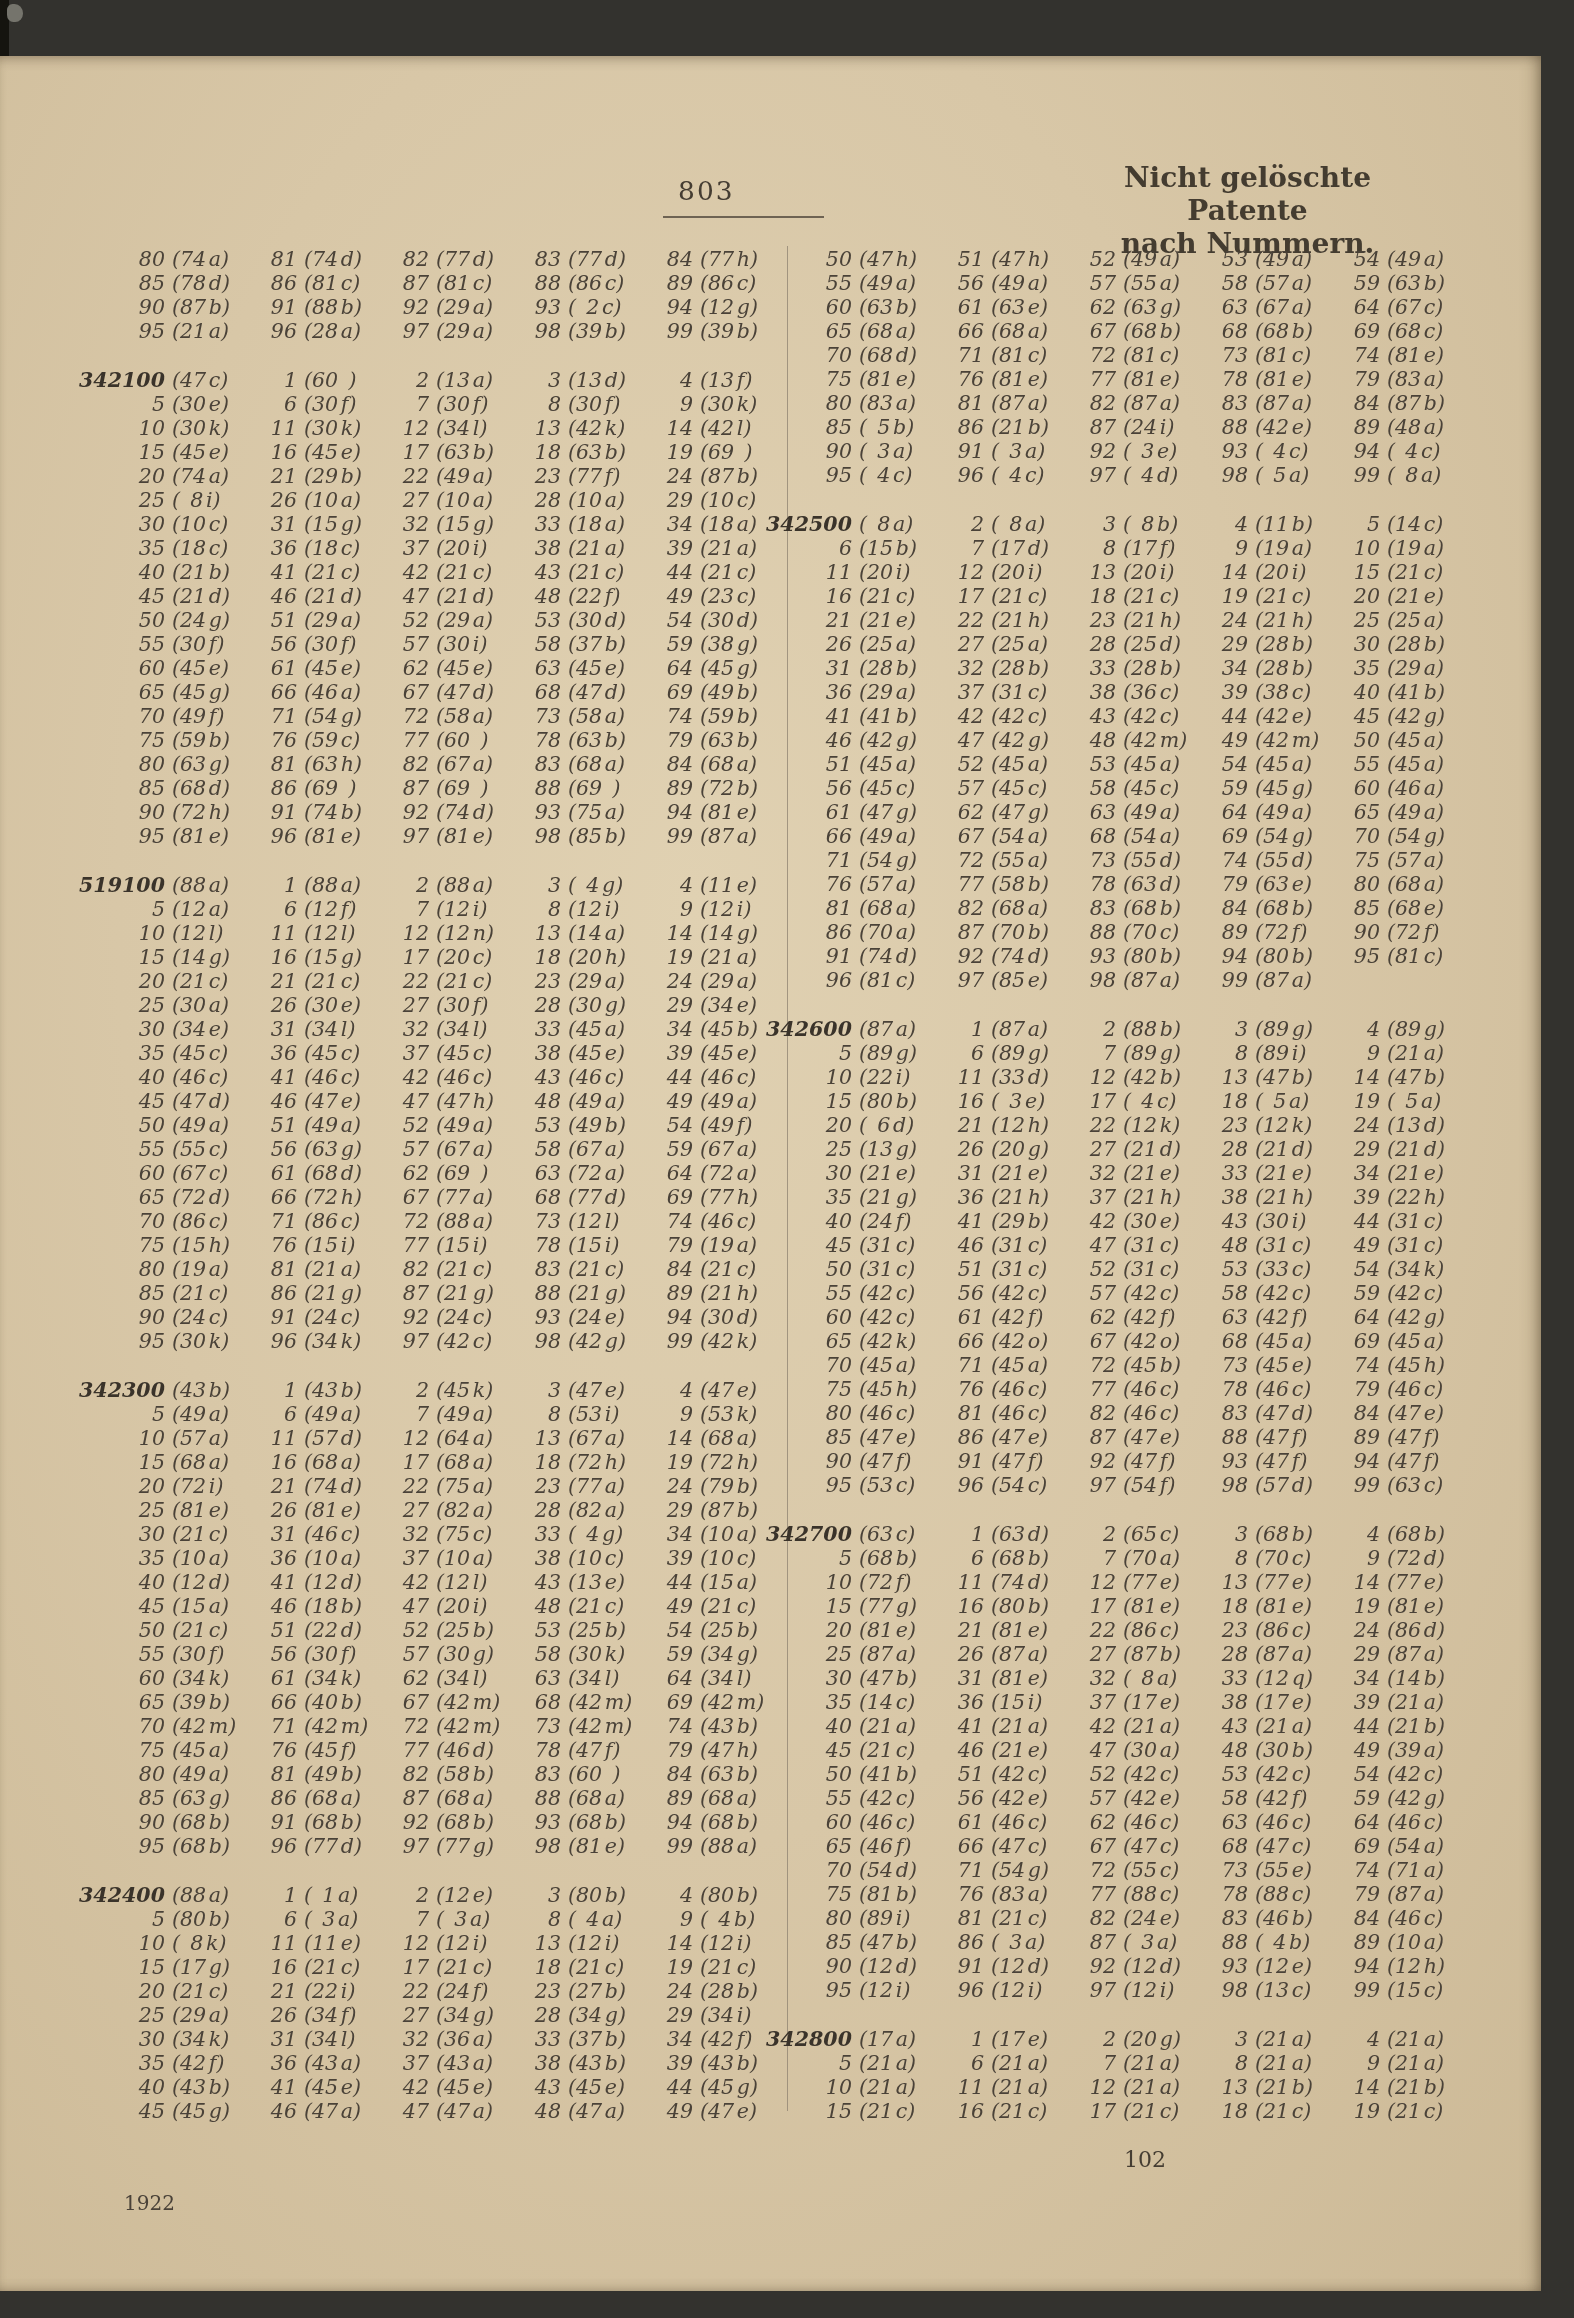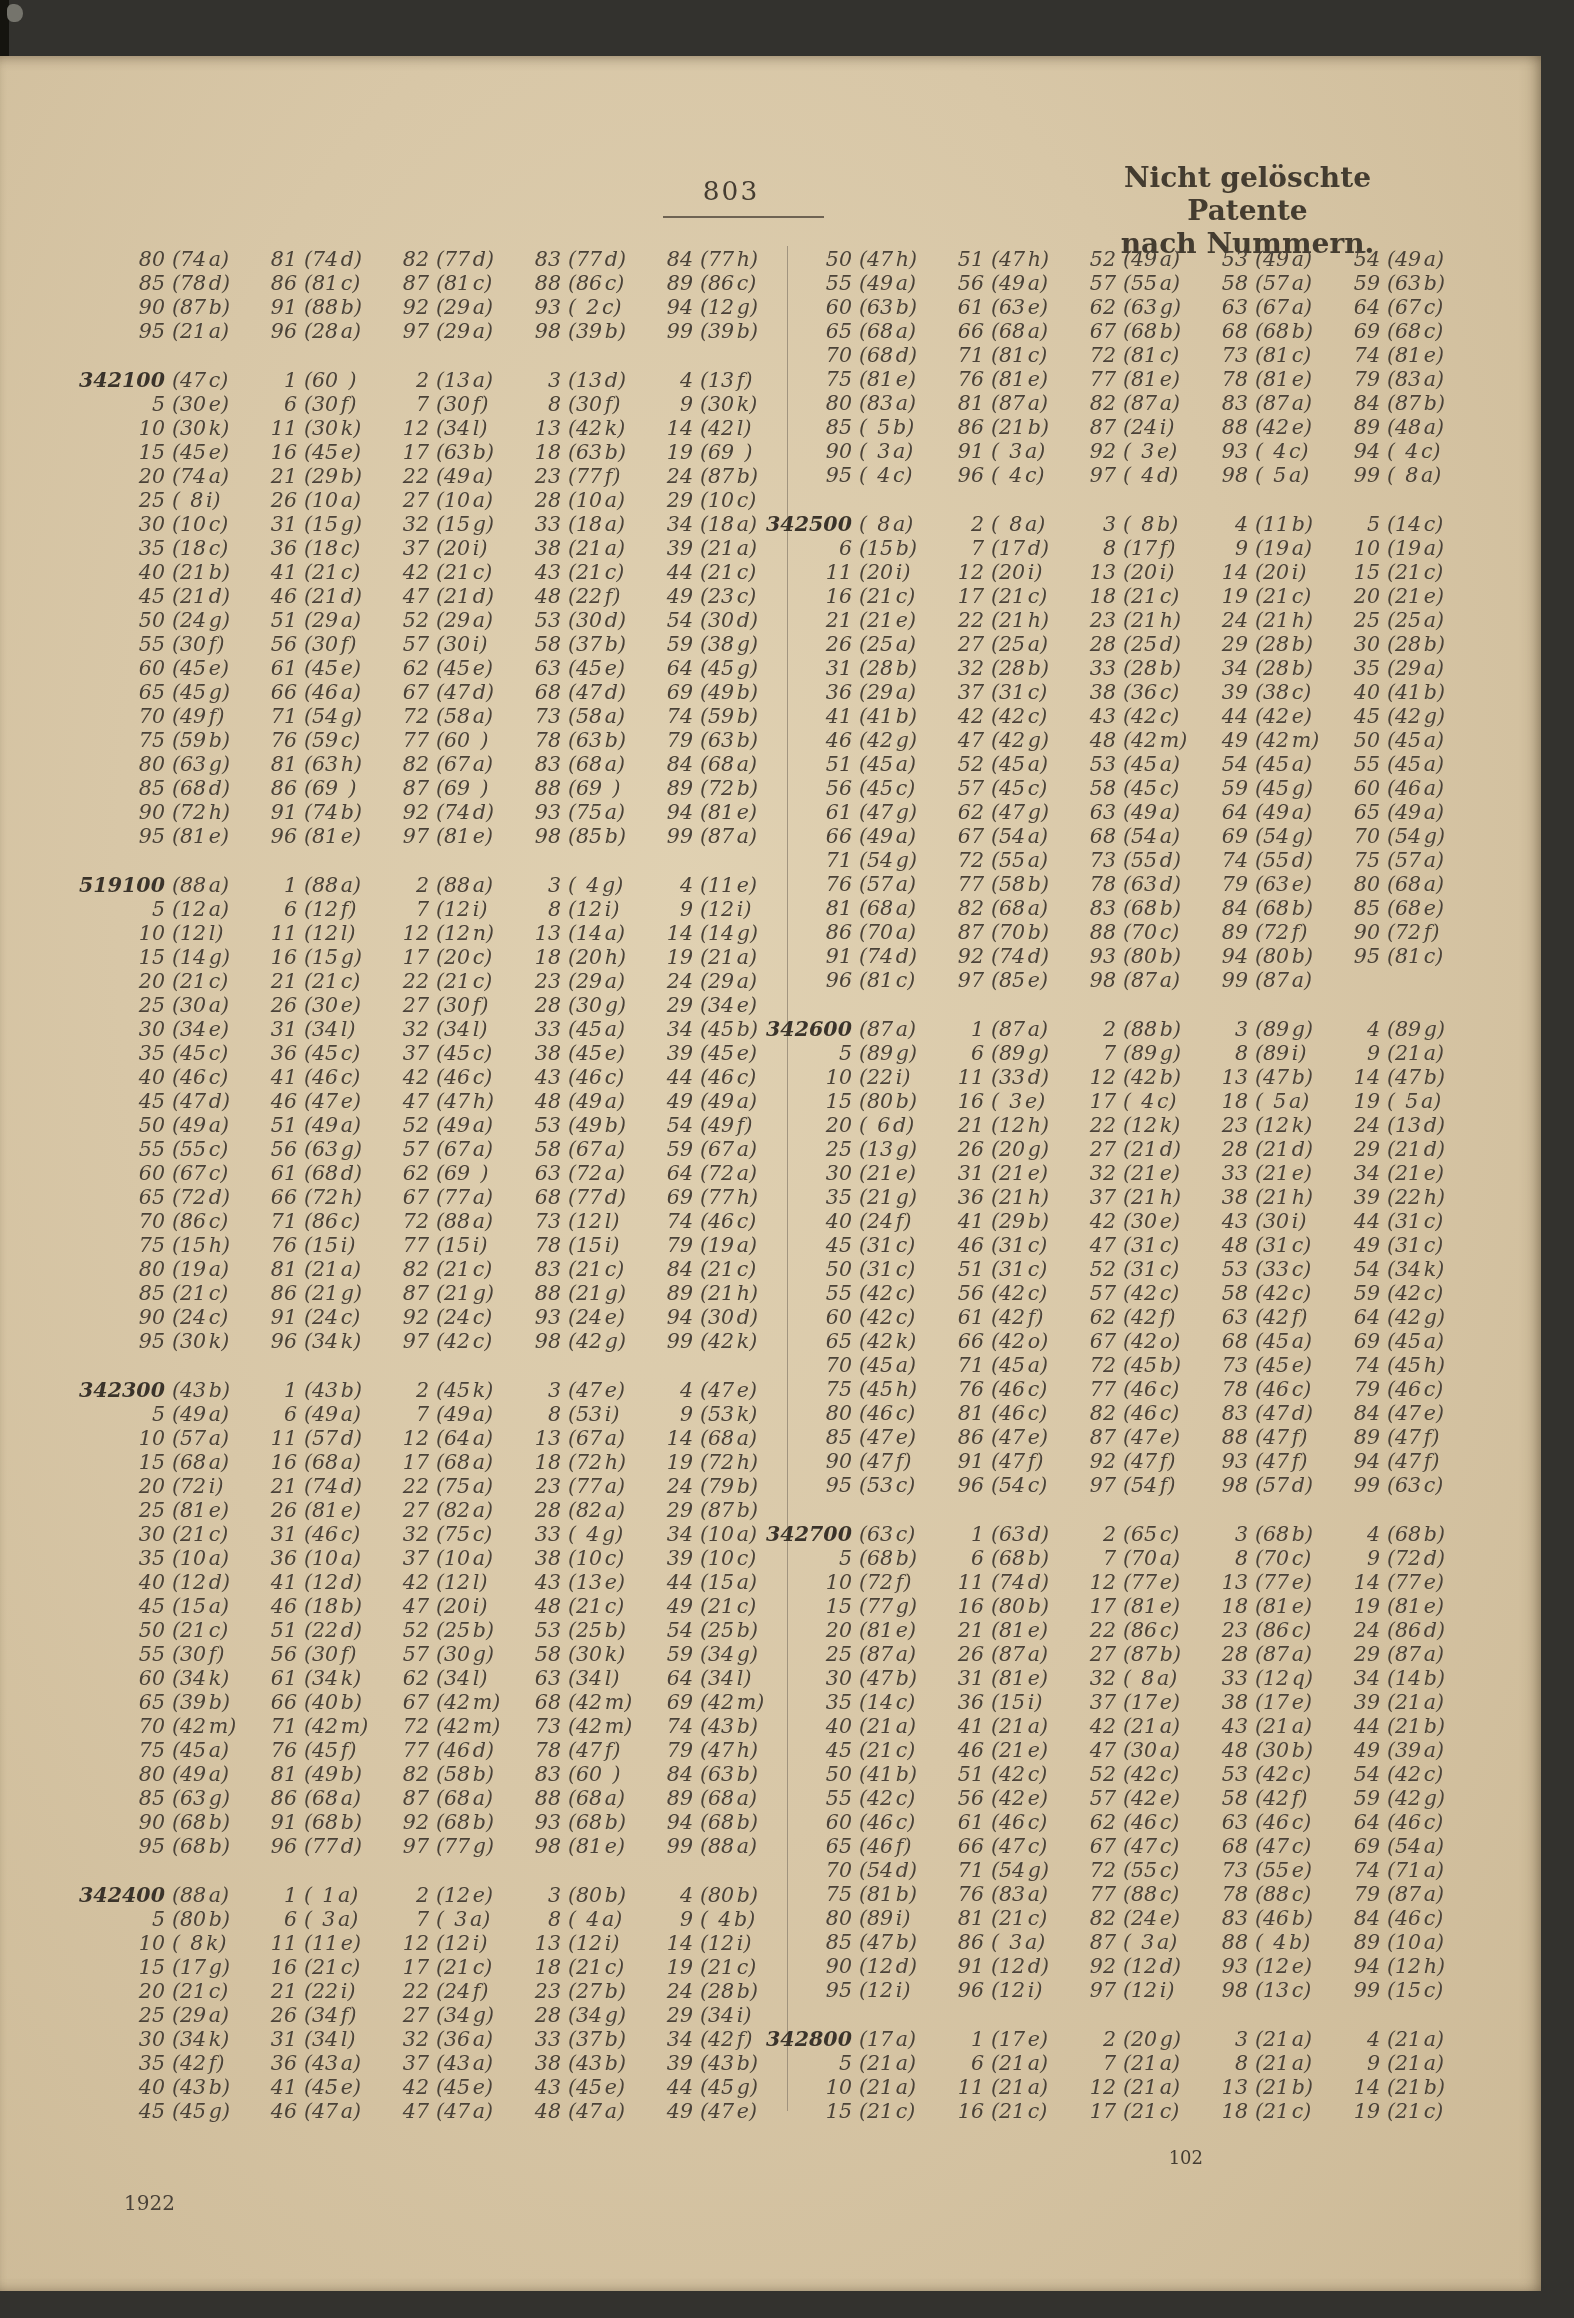--- a/index.html
+++ b/index.html
@@ -15,41 +15,41 @@
   .paper{
     position:absolute;left:0;top:56px;width:1541px;height:2235px;
     background:radial-gradient(ellipse at 45% 38%, #e0d1b2 0%, #d8c7a7 48%, #ccb996 100%);
     box-shadow: inset -10.6px 0 16px -7.4px rgba(70,55,35,.5),
                 inset 0 8.5px 13.7px -8.5px rgba(70,55,35,.45),
                 inset 0 -7.4px 12.7px -8.5px rgba(70,55,35,.35);
     color:#4a4238;
   }
   .pagenum{
     position:absolute;left:678px;top:119px;width:106px;
-    font-size:26.4px;text-align:center;letter-spacing:2.1px;color:#453d32;
+    font-size:26.4px;letter-spacing:2.1px;color:#453d32;
   }
   .pagenum-rule{position:absolute;left:663px;top:160px;width:161px;height:1.6px;background:#5a5144;opacity:.85;}
   .doc-title{
     position:absolute;left:1073px;top:105px;width:349px;
     font-size:28px;line-height:33px;font-weight:bold;text-align:center;color:#443c30;
   }
   .col{position:absolute;top:191px;width:666px;font-style:italic;}
   .col.left{left:108px;}
   .col.right{left:795px;}
   .divider{position:absolute;left:787px;top:190px;width:1.1px;height:1865px;background:#91францу;background:#8d8170;opacity:.75;}
   .row{display:grid;grid-template-columns:repeat(5, 57px 75px);height:24px;line-height:24px;font-size:20.6px;}
   .row.section{margin-top:25px;}
   .num{display:flex;justify-content:flex-end;overflow:visible;}
   .num span{white-space:pre;}
   .num span.bold{font-weight:bold;color:#3a332a;}
   .cls{padding-left:6.9px;white-space:pre;overflow:visible;}
   .cls .ltr{margin-left:0.13em;}
   .cls .fsp{display:inline-block;width:0.5em;}
   .footer-year{position:absolute;left:124px;top:2135px;font-size:20px;color:#4a4238;}
-  .footer-page{position:absolute;left:1124px;top:2091px;width:79px;text-align:right;font-size:18px;color:#453d32;}
+  .footer-page{position:absolute;left:1124px;top:2091px;width:79px;text-align:left;font-size:22px;color:#453d32;}
 </style>
 </head>
 <body>
 
 <div class="bg-notch"></div>
 <div class="bg-tear"></div>
 
 <div class="paper">
   <div class="pagenum">803</div>
   <div class="pagenum-rule"></div>

